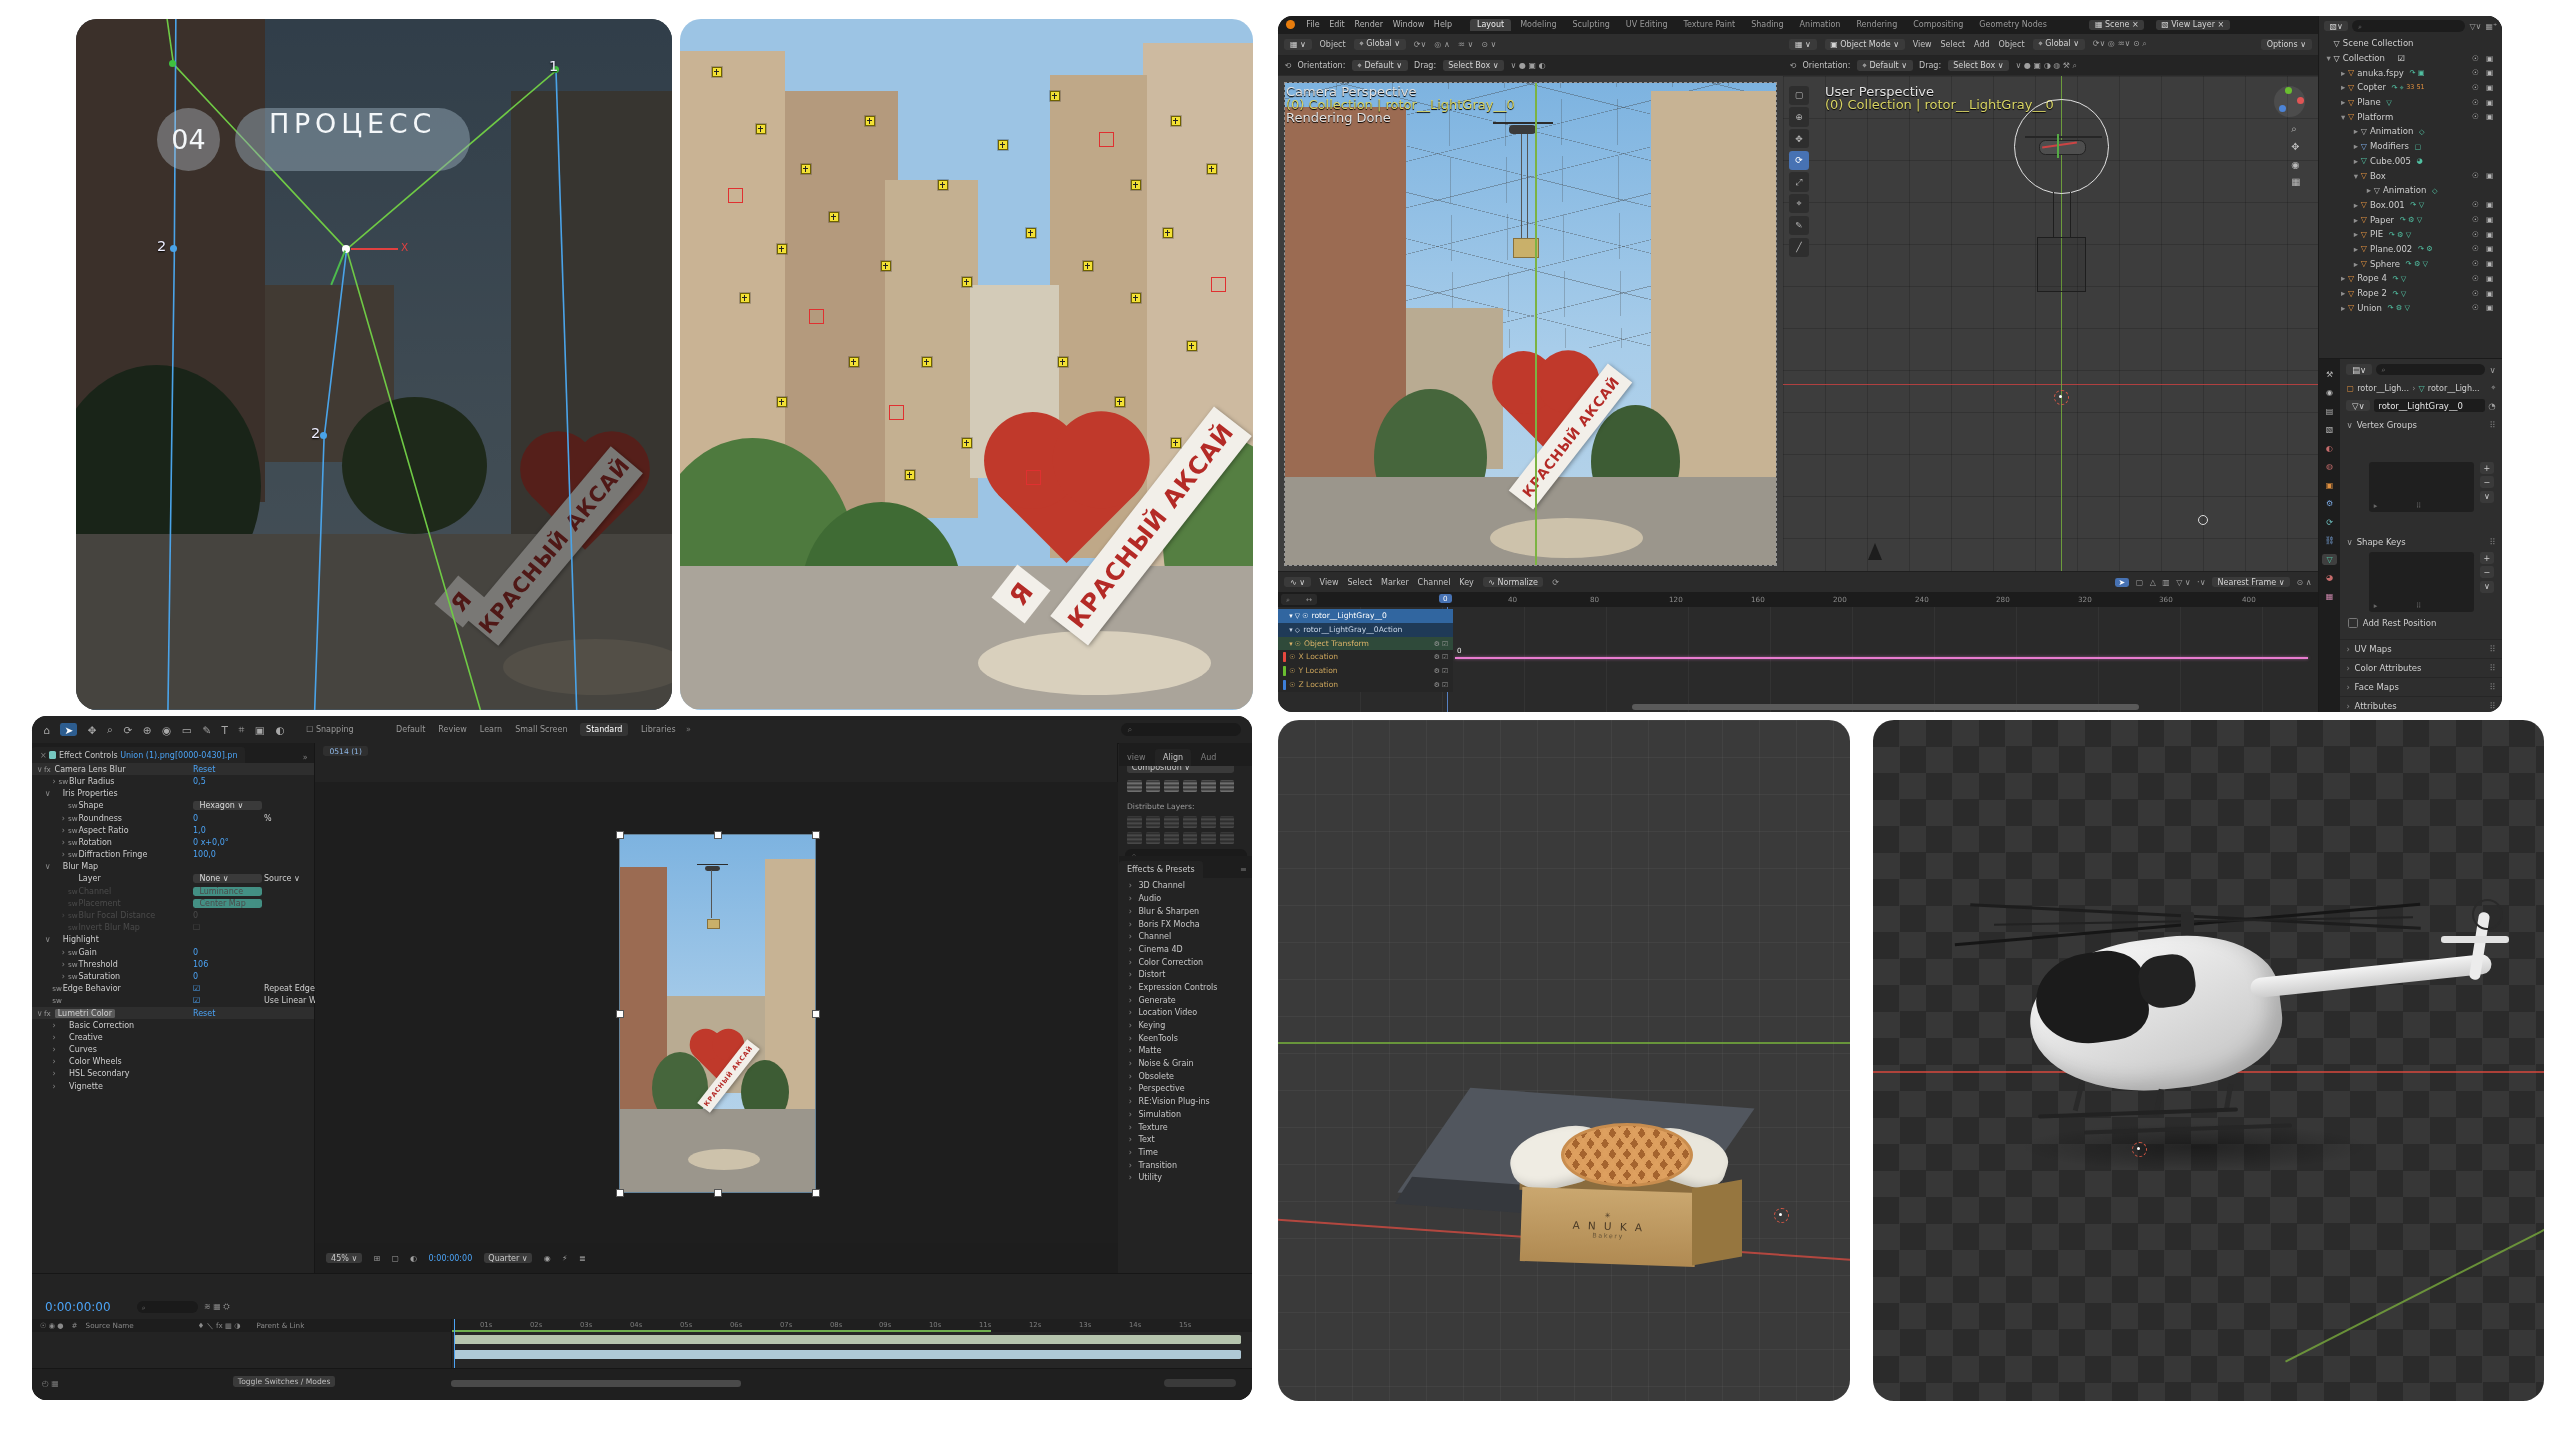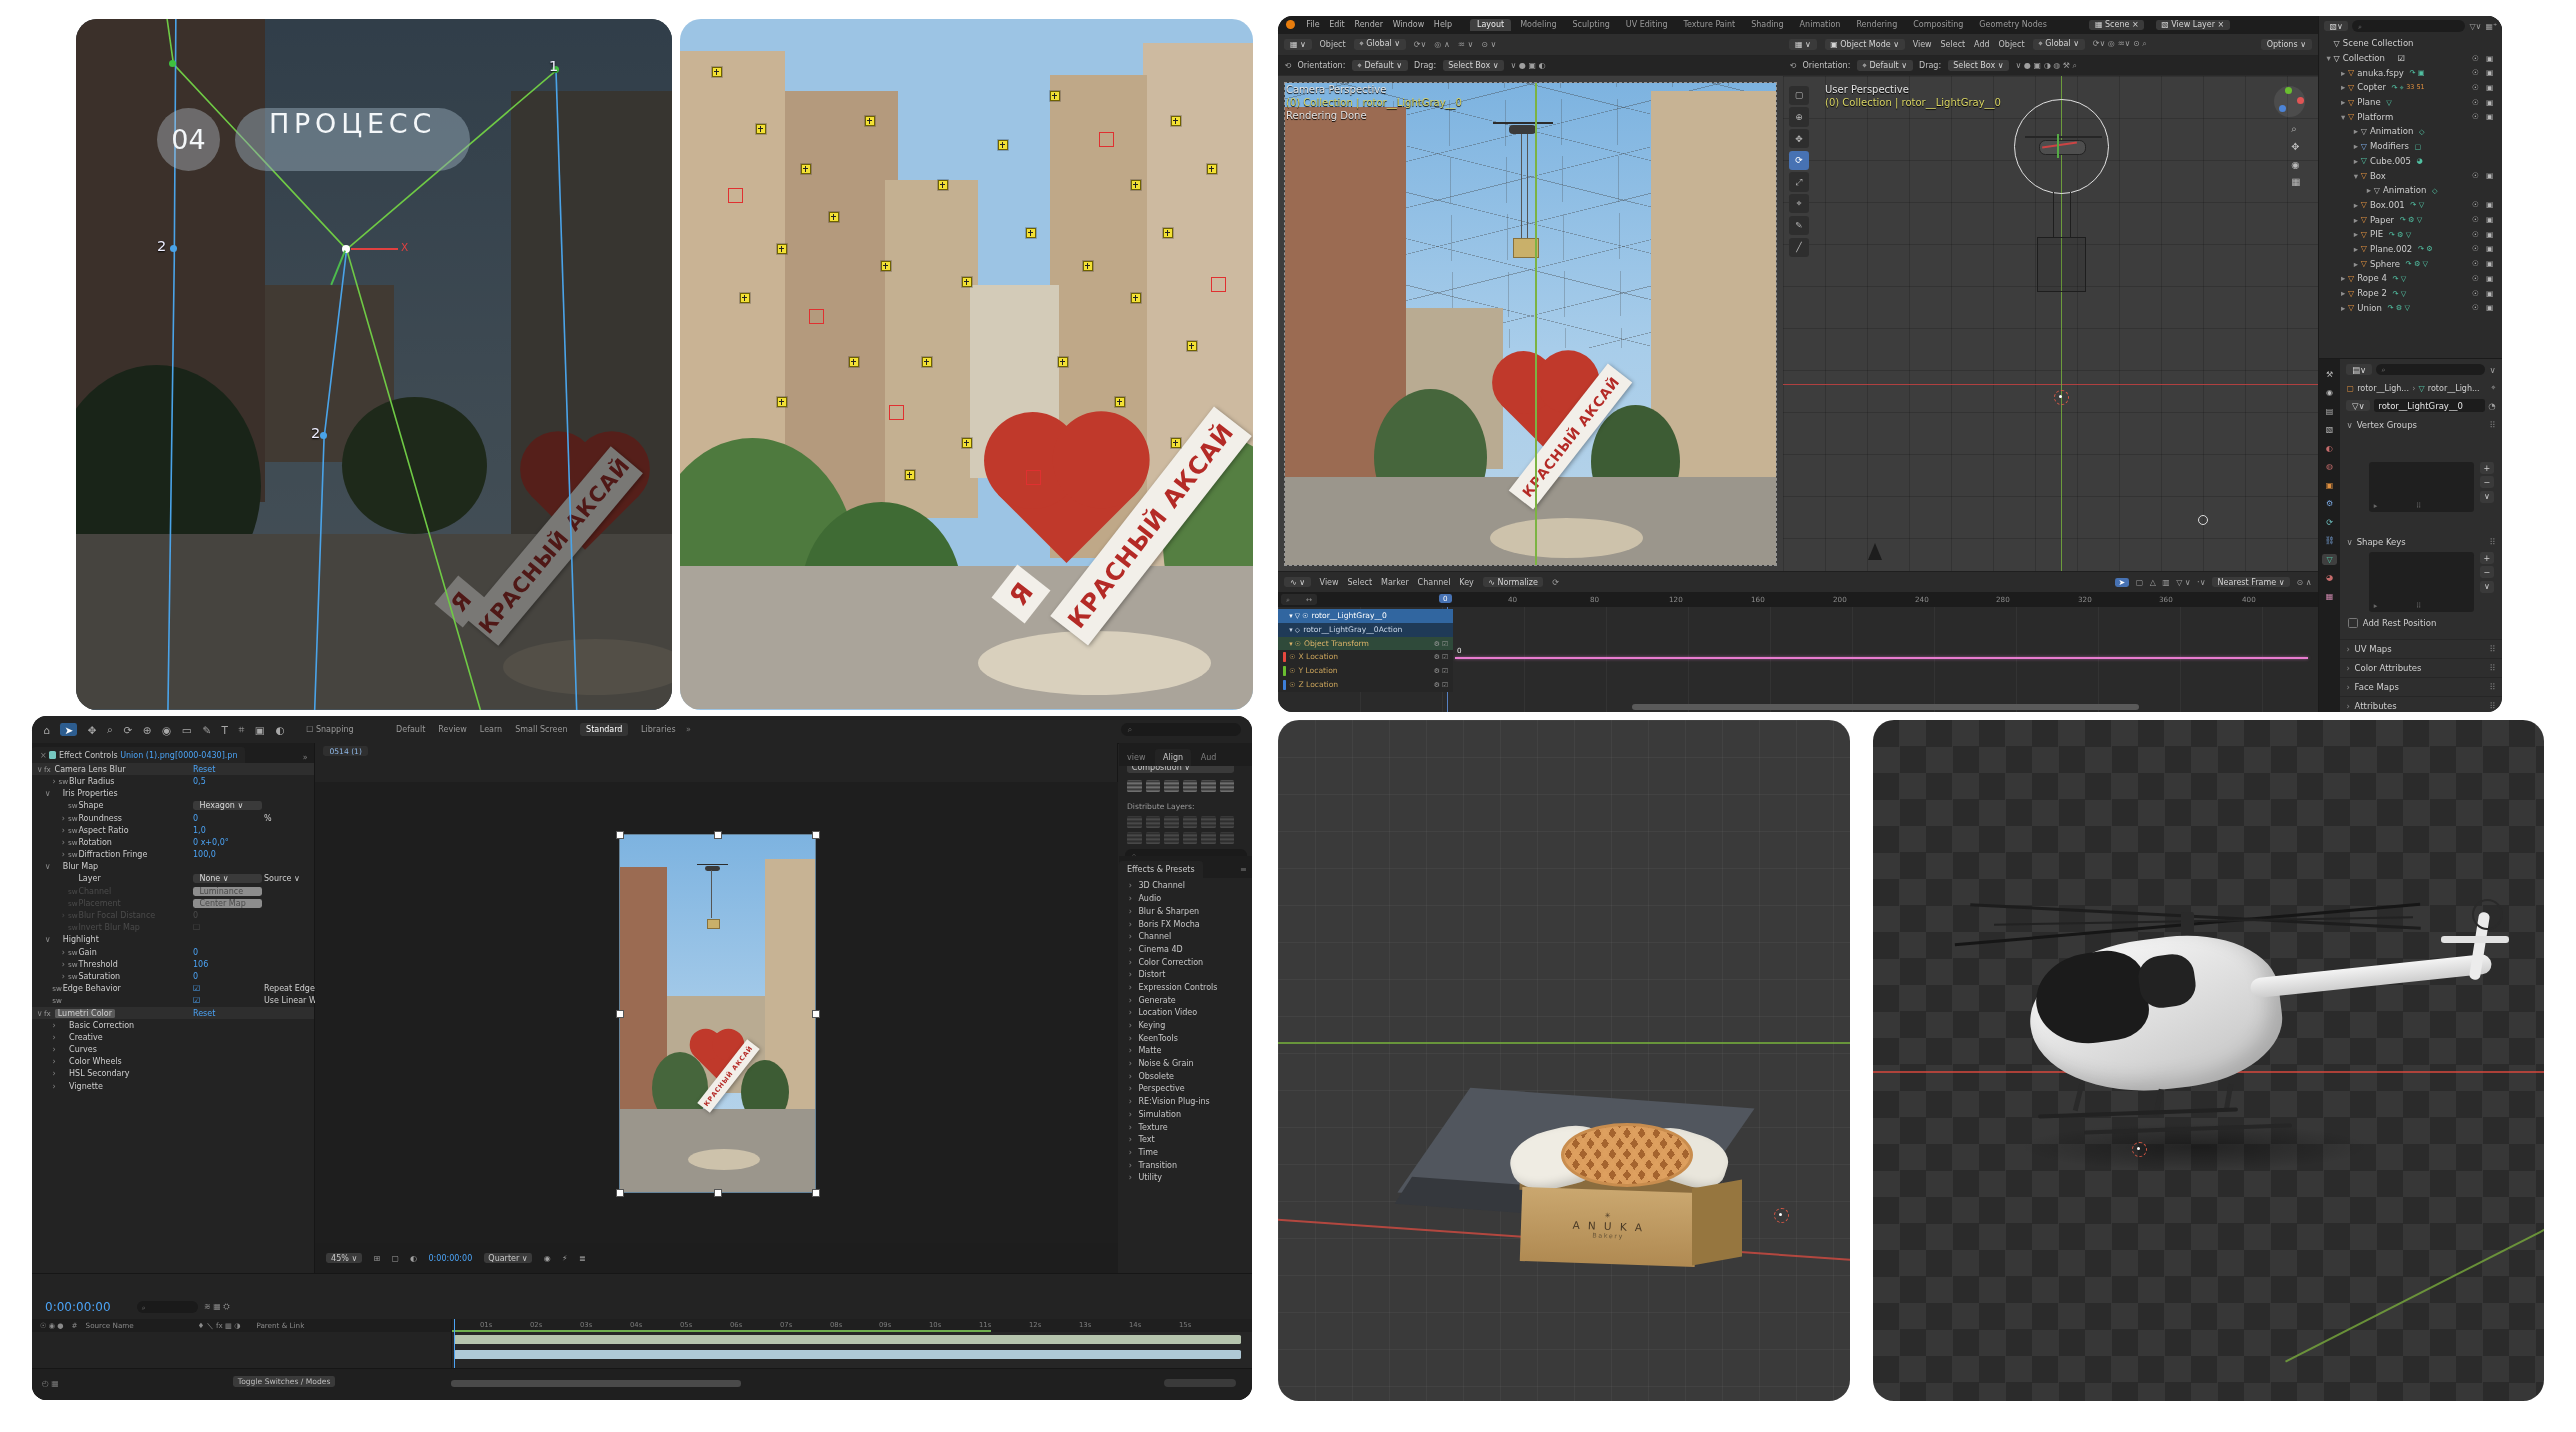--- a/index.html
+++ b/index.html
@@ -37,21 +37,21 @@
 .p3{background:#2b2b2b;border-radius:14.5px;font-size:8px;color:#c3c3c3}
 .bl-top{position:absolute;left:0;top:0;right:0;height:17.7px;background:#1d1d1d;display:flex;align-items:center;gap:11.3px;padding-left:8px}
 .bl-menu{color:#b6b6b6}
 .bl-tab{padding:1.6px 7.2px;border-radius:3.2px 3.2px 0 0;color:#9a9a9a}
 .bl-tab.on{background:#3f3f3f;color:#ececec}
 .blh{position:absolute;height:22.5px;background:#2e2e2e;display:flex;align-items:center;gap:8px;padding:0 6.4px;border-bottom:0.8px solid #232323}
 .blt{position:absolute;height:19.3px;background:#242424;display:flex;align-items:center;gap:6.4px;padding:0 6.4px}
 .ddl{background:#3a3a3a;border-radius:2.4px;padding:0.8px 5.6px;color:#d5d5d5;white-space:nowrap}
 .ic{color:#9f9f9f}
 .vp{position:absolute;background:#3d3d3d}
-.ovl{position:absolute;left:8px;font-size:10px;color:#e2e2e2;text-shadow:0 0.8px 0.8px #000}
+.ovl{position:absolute;left:8px;font-size:13px;color:#e2e2e2;text-shadow:0 0.8px 0.8px #000}
 .ovl.y{color:#d8d463}
 .gridbg{background-image:linear-gradient(rgba(0,0,0,.16) 0.8px,transparent 0.8px),linear-gradient(90deg,rgba(0,0,0,.16) 0.8px,transparent 0.8px);background-size:42px 42px}
 .toolbtn{width:19.3px;height:19.3px;border-radius:3.2px;background:#2e2e2e;color:#bbb;display:flex;align-items:center;justify-content:center;margin-bottom:2.4px;font-size:8.9px}
 .toolbtn.on{background:#4772b3;color:#fff}
 .gh{position:absolute;background:#2b2b2b;display:flex;align-items:center;gap:8.9px;padding:0 6.4px;border-top:0.8px solid #1f1f1f}
 .ruler{position:absolute;background:#1c1c1c;color:#8d8d8d;font-size:7.2px}
 .chrow{position:absolute;left:0;width:175px;height:13.7px;display:flex;align-items:center;gap:3.2px;padding-left:4.8px;box-sizing:border-box;background:#262626;color:#c9a35b;font-size:7.6px;white-space:nowrap;overflow:hidden}
 .chrow.sel{background:#3166a0;color:#fff}
 .chrow.sub{background:#1f3a57;color:#c9d6e8}
 .chrow.grp{background:#2f4a3a;color:#dcb46a}
@@ -85,21 +85,21 @@
 .ecrow{display:flex;align-items:center;height:12.2px;font-size:8px;color:#cfcfcf;box-sizing:border-box;white-space:nowrap}
 .ecrow.head{background:#2e2e2e}
 .ecrow.sel .nm{background:#5a5a5a;padding:0 3.2px;border-radius:1.6px}
 .ecrow .arr{width:8.9px;color:#8a8a8a;text-align:center;flex:none}
 .ecrow .swi{width:10.5px;color:#9a9a9a;font-size:7.2px;flex:none}
 .ecrow .val{position:absolute;left:161px;color:#4ba3f5}
 .ecrow .val.drop,.ecrow .val.drop2{background:#3a3a3a;border-radius:2.4px;padding:0 6.4px;color:#dadada;min-width:56px}
 .ecrow .val.chk{color:#4ba3f5}
 .ecrow .v2{position:absolute;left:232px;color:#cfcfcf}
 .ecrow.dim .val,.ecrow.dim .v2,.ecrow.dim .nm,.ecrow.dim .arr,.ecrow.dim .swi{color:#6b6b6b}
-.ecrow.dim .val.drop{background:#e5e5e5}
+.ecrow.dim .val.drop{background:#5eead4}
 .eprow{display:flex;align-items:center;height:12.7px;font-size:8px;color:#c7c7c7;padding-left:9.7px;white-space:nowrap}
 .eprow .arr{width:9.7px;color:#8a8a8a}
 .handle{position:absolute;width:5.6px;height:5.6px;background:#fff;border:0.8px solid #555}
 .stub{width:14.5px;height:12px;background:#3a3a3a;border-radius:1.6px;background-image:linear-gradient(#6e6e6e 1.6px,transparent 1.6px);background-size:100% 4px;background-position:0 2.4px}
 
 .p5{background:#3a3a3a;background-image:linear-gradient(rgba(255,255,255,.04) 0.8px,transparent 0.8px),linear-gradient(90deg,rgba(255,255,255,.04) 0.8px,transparent 0.8px);background-size:37px 37px;border-radius:21px}
 .p6{background:#2c2c2c;background-image:repeating-conic-gradient(#373737 0% 25%,#2b2b2b 25% 50%);background-size:53px 53px;border-radius:21px}
 .axis{position:absolute}
 .cursor3d{position:absolute;width:13px;height:13px;border-radius:50%;border:1.6px dashed rgba(225,90,70,.95)}
 .cursor3d::after{content:"";position:absolute;left:4px;top:4px;width:3.2px;height:3.2px;border-radius:50%;background:#fff}

